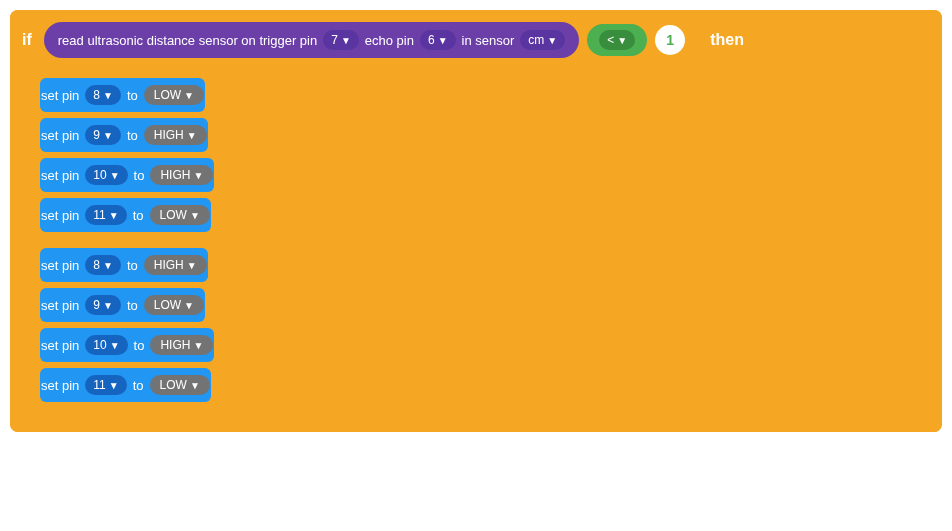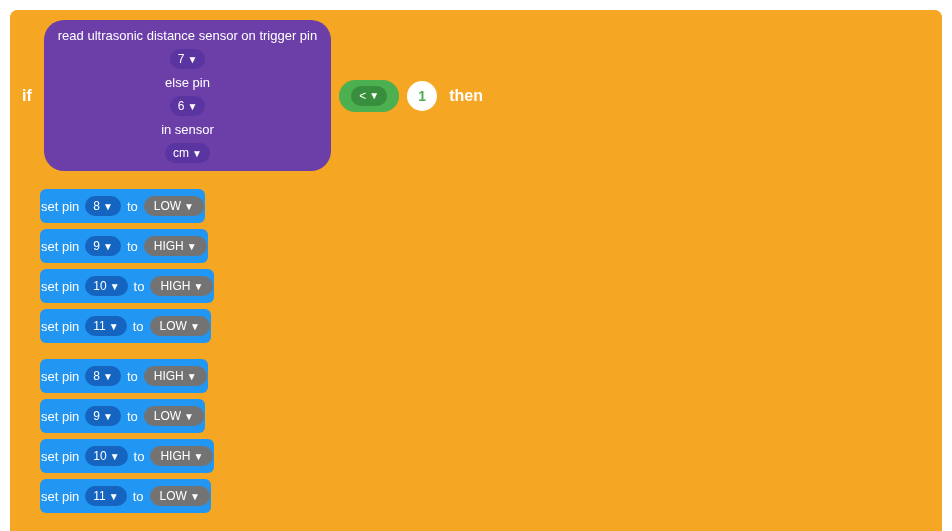--- a/index.html
+++ b/index.html
@@ -40,21 +40,20 @@
 
     .sensor-block {
       background: #6c3fa8;
       border-radius: 20px;
       padding: 8px 14px;
       display: flex;
       align-items: center;
       gap: 6px;
       color: white;
       font-size: 13px;
-      flex-direction: column;
     }
 
     .dropdown-btn {
       background: #5a34a0;
       border: none;
       border-radius: 12px;
       color: white;
       padding: 3px 8px;
       cursor: pointer;
       display: inline-flex;
@@ -87,21 +86,21 @@
       justify-content: center;
       color: #4caf50;
       font-weight: bold;
       font-size: 14px;
     }
 
     .then-label {
       color: white;
       font-weight: bold;
       font-size: 16px;
-      margin-left: 4px;
+      margin-left: 17px;
     }
 
     
     .then-body {
       background: #f5a623;
       padding: 8px 12px 8px 30px;
       display: flex;
       flex-direction: column;
       gap: 6px;
     }
@@ -180,21 +179,21 @@
 
   <div class="if-row">
     <span class="if-label">if</span>
 
     <div class="sensor-block">
       <span>read ultrasonic distance sensor on trigger pin</span>
       <button class="dropdown-btn">
         <span>7</span>
         <span class="arrow">▼</span>
       </button>
-      <span>else pin</span>
+      <span>echo pin</span>
       <button class="dropdown-btn">
         <span>6</span>
         <span class="arrow">▼</span>
       </button>
       <span>in sensor</span>
       <button class="dropdown-btn">
         <span>cm</span>
         <span class="arrow">▼</span>
       </button>
     </div>

